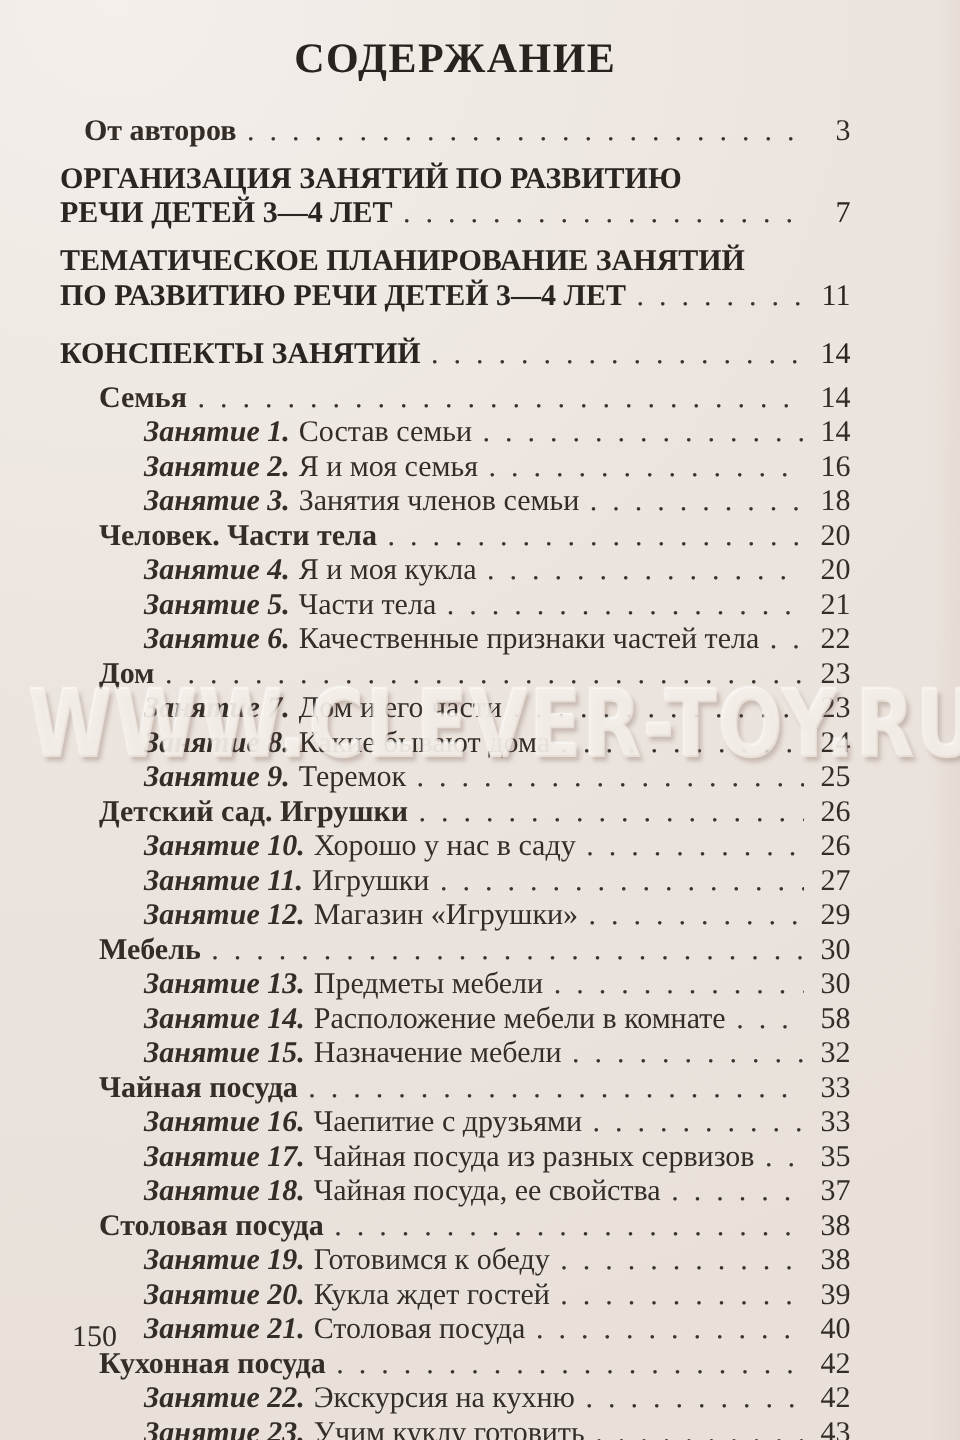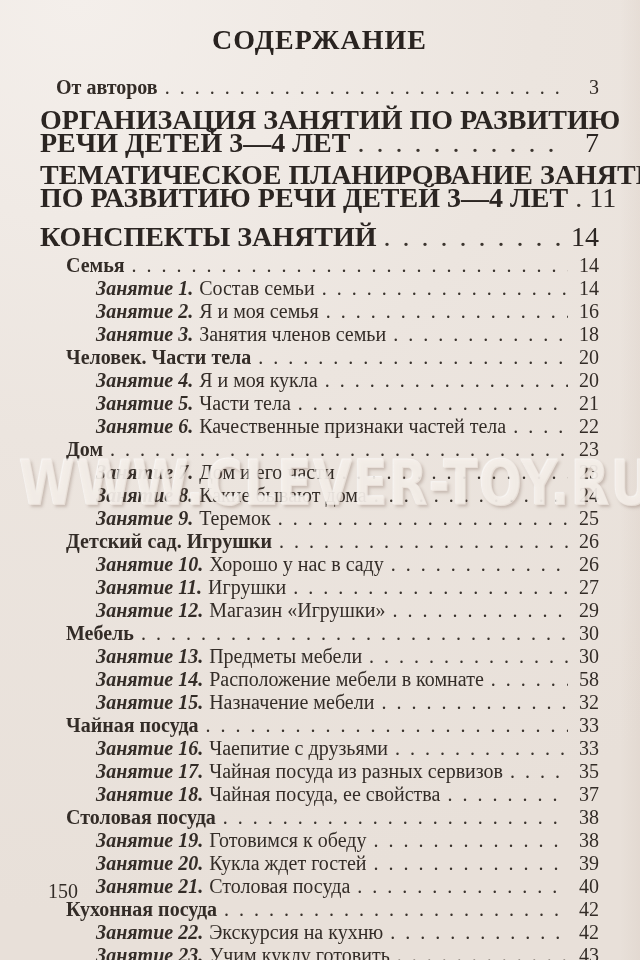--- a/index.html
+++ b/index.html
@@ -10,21 +10,21 @@
   html,body{margin:0;padding:0;}
   body{
     width:640px;height:960px;overflow:hidden;
     font-family:"Liberation Serif", serif;
     color:var(--ink);
     background:
       radial-gradient(150% 95% at 12% 0%, #f4efeb 0%, var(--paper) 48%, #e8e0d9 100%);
   }
   .scan{
     position:relative;width:640px;height:960px;
-    padding:24px 41px 0 40px;
+    padding:24px 73px 0 40px;
   }
   .scan::after{
     content:'';position:absolute;right:0;top:0;bottom:0;width:20px;
     background:linear-gradient(to right, rgba(0,0,0,0), rgba(160,128,110,0.07));
     pointer-events:none;
   }
   .title{
     margin:0 0 20px 0;
     font-size:28px;font-weight:bold;letter-spacing:1px;
     text-align:center;color:#292320;
@@ -36,21 +36,21 @@
   .label{white-space:nowrap;}
   .leader{
     flex:1 1 auto;min-width:10px;overflow:hidden;white-space:nowrap;
     letter-spacing:2.5px;margin:0 3px 0 7px;
     font-weight:normal;font-style:normal;color:#3a332d;
   }
   .pagenum{min-width:28px;text-align:right;font-weight:normal;}
   
   .intro{font-weight:bold;}
   .intro .entry-line{margin-left:16px;}
-  .major{font-weight:bold;font-size:28px;color:#2b2522;}
+  .major{font-weight:bold;font-size:20px;color:#2b2522;}
   .section{font-weight:bold;}
   .section .entry-line{margin-left:26px;}
   .lesson .entry-line{margin-left:56px;}
   .prefix{font-style:italic;font-weight:bold;margin-right:6px;white-space:nowrap;}
   .gap-sm{margin-bottom:6px;}
   .gap-md{margin-bottom:9px;}
   .gap-lg{margin-bottom:16px;}
   .folio{
     position:absolute;left:48px;top:880px;
     font-size:20px;z-index:1;

